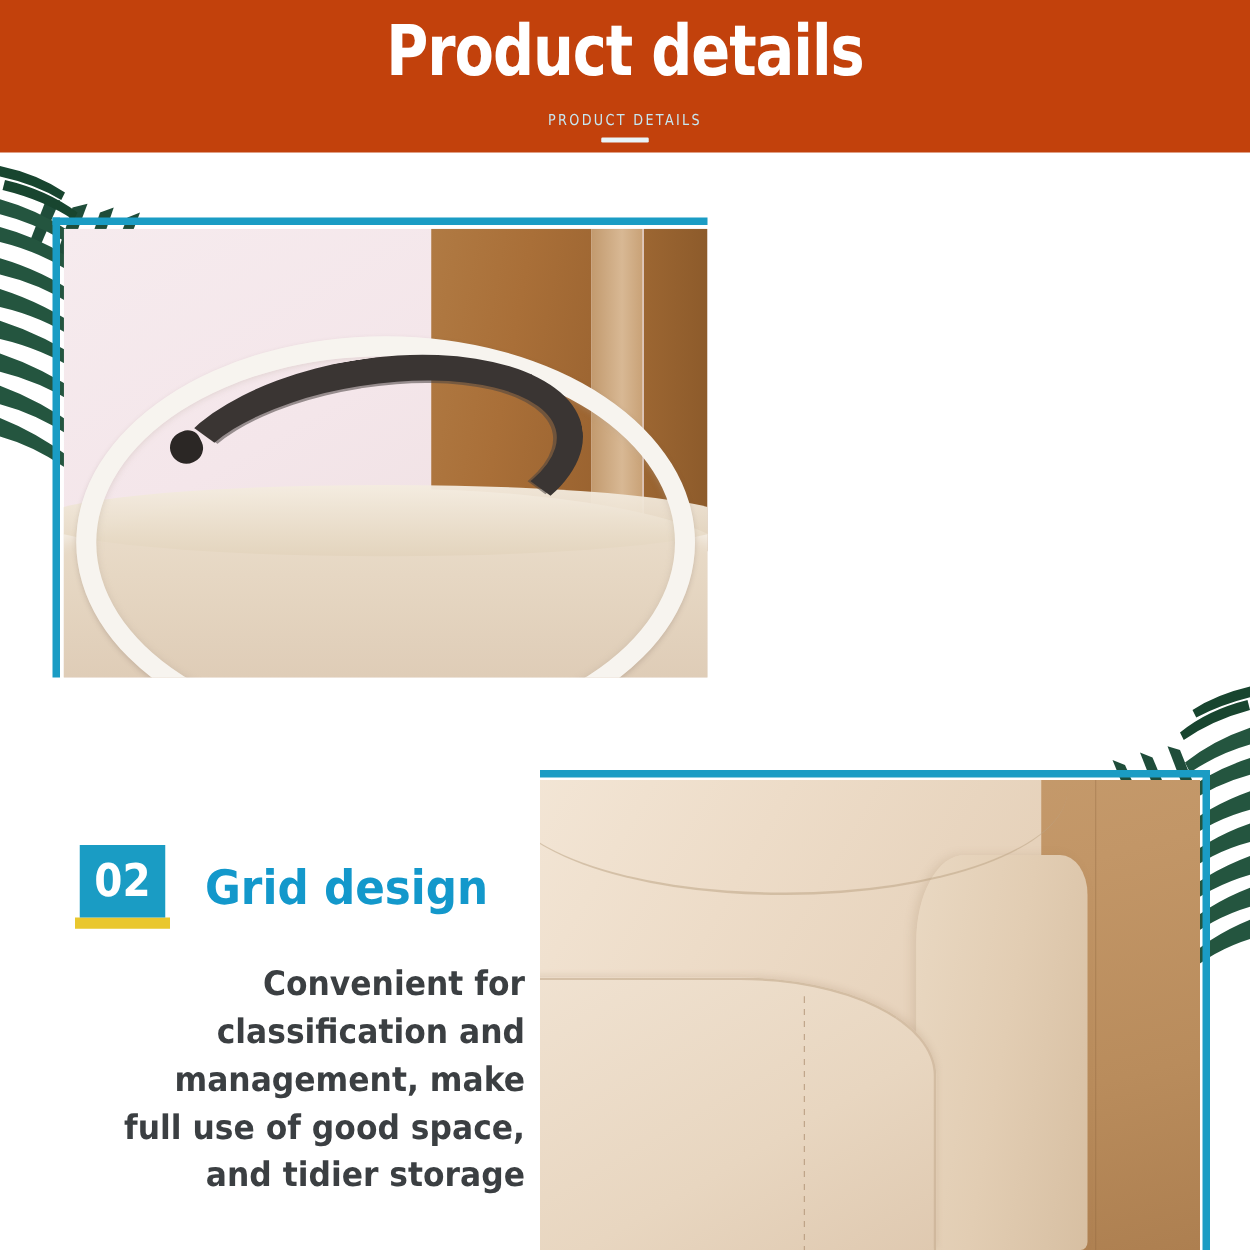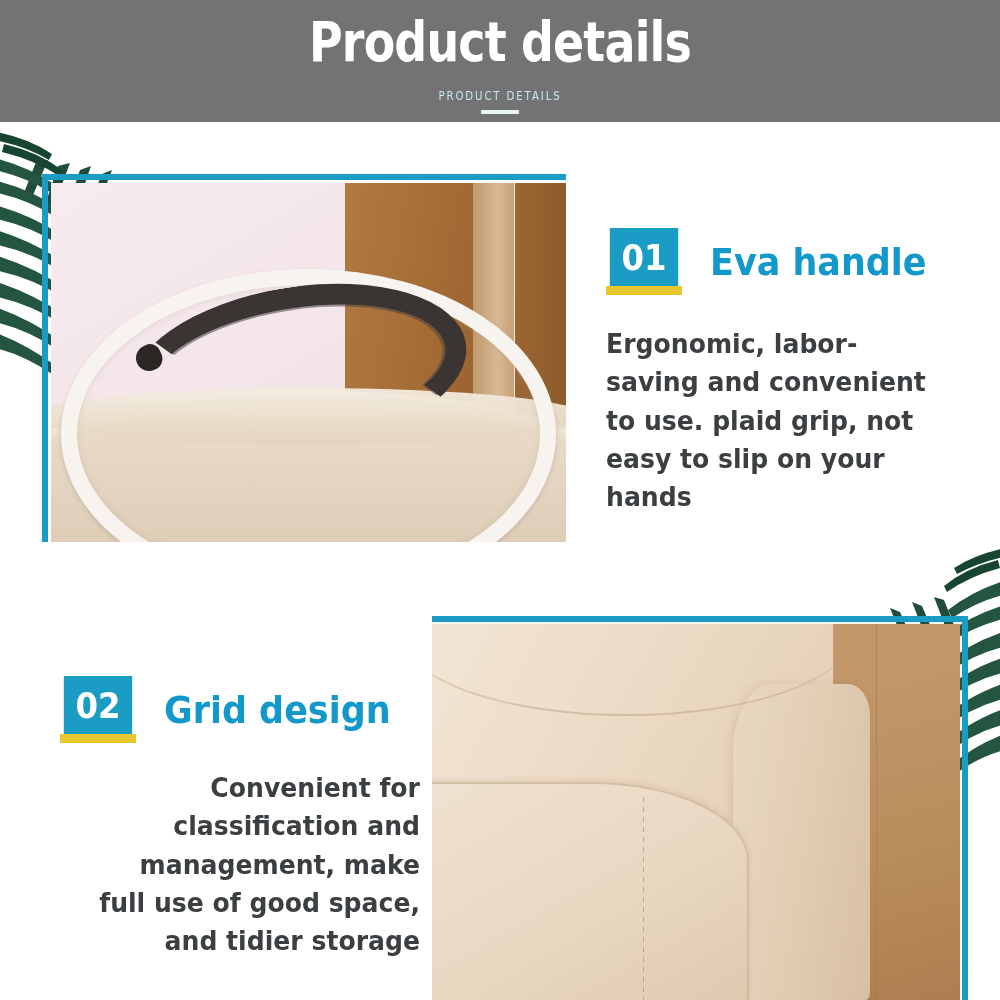--- a/index.html
+++ b/index.html
@@ -17,21 +17,21 @@
     overflow: hidden;
     background: #ffffff;
   }
 
   
   .header {
     position: absolute;
     left: 0; top: 0;
     width: 1000px;
     height: 122px;
-    background: #737373;
+    background: #c2410c;
     overflow: hidden;
   }
   .header-title {
     position: absolute;
     left: 0; top: 14px;
     width: 1000px;
     text-align: center;
     color: #ffffff;
     font-family: "DejaVu Sans", sans-serif;
     font-weight: bold;
@@ -326,30 +326,20 @@
       <div class="p1-basket"></div>
       <div class="p1-basket-rim"></div>
       <div class="p1-hoop"></div>
       <div class="p1-grip2"></div>
       <div class="p1-grip"></div>
       <div class="p1-grip-cap"></div>
     </div>
     <div class="frame-border"></div>
   </div>
 
-  <div class="block1">
-    <div class="badge-row">
-      <div class="badge-wrap">
-        <div class="badge">01</div>
-        <div class="badge-underline"></div>
-      </div>
-      <div class="sec-title">Eva handle</div>
-    </div>
-    <div class="sec-body">Ergonomic, labor-saving and convenient to use. plaid grip, not easy to slip on your hands</div>
-  </div>
 
   <svg class="leaves-br" viewBox="0 0 160 250">
     <g fill="#1f4d3a">
       <path d="M44 64 L34 60 L52 104 L60 100 Z"></path>
       <path d="M66 58 L56 54 L74 100 L82 96 Z"></path>
       <path d="M88 52 L78 49 L96 96 L104 92 Z"></path>
     </g>
     <g fill="#24553f">
       <path d="M158 30 Q120 40 92 62 L96 70 Q126 50 160 44 Z"></path>
       <path d="M160 54 Q118 64 88 88 L92 96 Q124 74 162 68 Z"></path>

